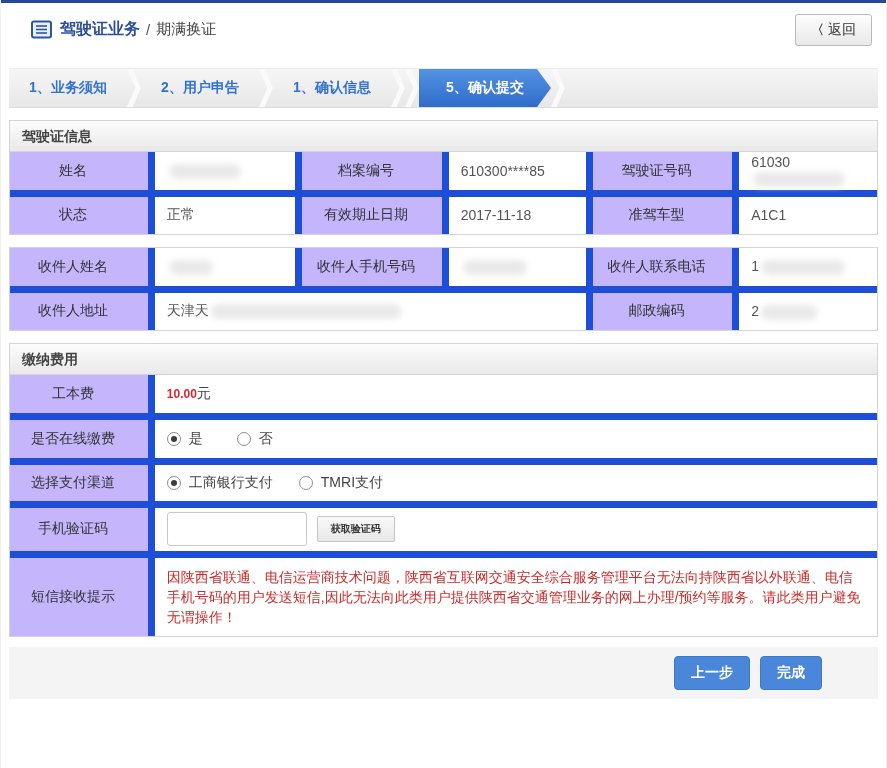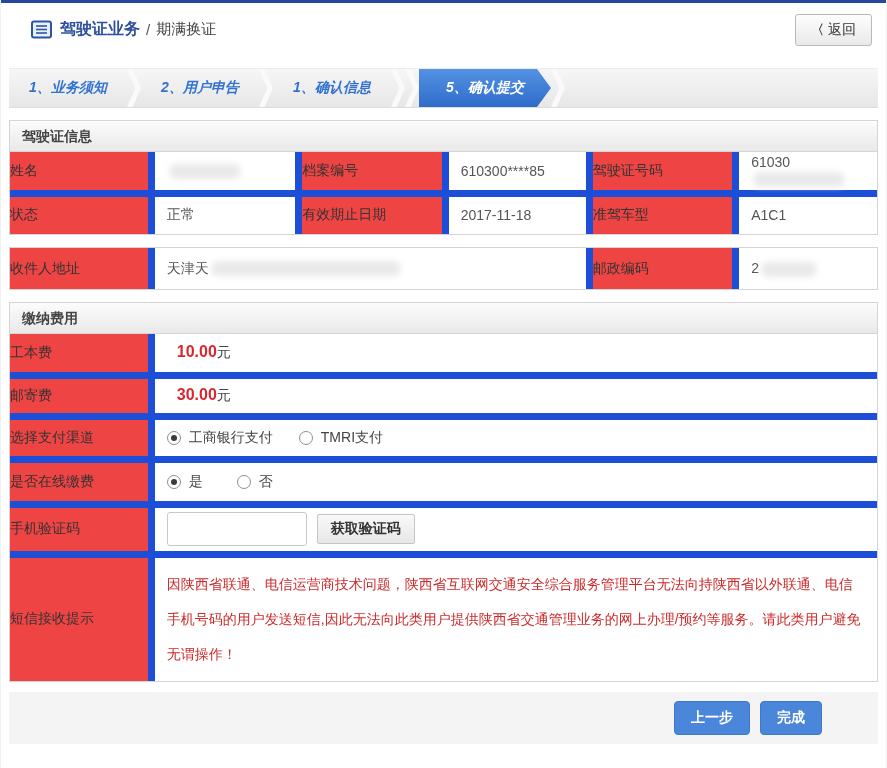--- a/index.html
+++ b/index.html
@@ -32,21 +32,21 @@
 
   
   .steps {
     margin:12px 8px 0 8px; height:40px; flex:none;
     background:linear-gradient(#f6f6f6,#e7e7e7);
     border-top:1px solid #ececec; border-bottom:1px solid #ddd;
     display:flex; align-items:stretch; overflow:hidden;
   }
   .step {
     flex:0 0 118px; display:flex; align-items:center; justify-content:center;
-    font-size:14px; font-weight:bold; color:#3272d0; white-space:nowrap;font-style:italic;
+    font-size:14px; font-weight:bold; color:#3272d0; white-space:nowrap;
   }
   .step.active {
     flex:0 0 132px;
     background:linear-gradient(#5492e3,#2f6cca);
     color:#fff;
     clip-path:polygon(0 0, calc(100% - 14px) 0, 100% 50%, calc(100% - 14px) 100%, 0 100%);
   }
   .step-sep {
     flex:0 0 14px;
     background:#fafafa;
@@ -57,58 +57,58 @@
   
   .section { margin:12px 8px 0 8px; border:1px solid #d5d5d5; flex:none; }
   .section-header {
     height:31px; line-height:30px; padding-left:12px;
     background:linear-gradient(#fcfcfc,#e9e9e9);
     border-bottom:1px solid #d5d5d5;
     font-size:14px; font-weight:bold; color:#444;
   }
   table { width:100%; border-collapse:collapse; table-layout:fixed; }
   td { border:7px solid #1d4ed8; height:41px; font-size:14px; vertical-align:middle; }
-  td.lbl { background:#ef4444; text-align:left; padding-right:12px; color:#333; }
+  td.lbl { background:#c4b5fd; text-align:center; padding-right:12px; color:#333; }
   td.val { background:#fff; padding-left:12px; color:#555; }
   tr td:first-child { border-left:none; }
   tr td:last-child { border-right:none; }
   tr:first-child td { border-top:none; }
   tr:last-child td { border-bottom:none; }
 
   .blur {
     display:inline-block; height:15px; border-radius:8px;
     background:#e9e9e9; filter:blur(3px); vertical-align:middle; margin-left:2px;
   }
 
   
-  .fee-amount { color:#d8272e; font-weight:bold; font-size:16px;margin-left:10px; }
+  .fee-amount { color:#d8272e; font-weight:bold; font-size:12px; }
   .fee-unit { color:#444; font-size:14px; }
   .radio-group { display:flex; align-items:center; gap:34px; }
   .radio-opt { display:inline-flex; align-items:center; gap:8px; cursor:pointer; color:#444; }
   .radio {
     width:14px; height:14px; border:1px solid #8f8f8f; border-radius:50%;
     background:#fff; position:relative; flex:none;
   }
   .radio.checked::after {
     content:""; position:absolute; left:3px; top:3px; width:6px; height:6px;
     border-radius:50%; background:#3c3c3c;
   }
   .code-cell { display:flex; align-items:center; gap:10px; }
   .code-input {
     width:140px; height:34px; border:1px solid #c9c9c9; border-radius:3px;
     padding:0 8px; font-size:14px; font-family:inherit;
   }
   .code-btn {
     background:linear-gradient(#f9f9f9,#e7e7e7);
     border:1px solid #c6c6c6; border-radius:2px;
-    padding:5px 13px; font-size:14px; font-weight:bold; color:#333; cursor:pointer;
+    padding:5px 13px; font-size:10px; font-weight:bold; color:#333; cursor:pointer;
     font-family:Liberation Serif, serif;
   }
   .notice-text {
-    color:#cc2a2a; font-size:14px; line-height:35px; padding:9px 14px 9px 0;
+    color:#cc2a2a; font-size:14px; line-height:20px; padding:9px 14px 9px 0;
     display:block;
   }
   td.val.notice { padding-top:0; padding-bottom:0; }
 
   
   .footer-band {
     margin:10px 8px 0 8px; background:#f4f4f4; height:52px; flex:none;
     display:flex; align-items:center; justify-content:flex-end; gap:10px;
     padding-right:56px;
   }
@@ -188,20 +188,28 @@
   <table>
     <colgroup>
         <col style="width:16.3%">
         <col style="width:17%">
         <col style="width:16.9%">
         <col style="width:16.6%">
         <col style="width:16.9%">
         <col style="width:16.3%">
       </colgroup>
     <tbody>
+        <tr>
+      <td class="lbl">收件人姓名</td>
+      <td class="val"><span></span><span class="blur" style="width:44px"></span></td>
+      <td class="lbl">收件人手机号码</td>
+      <td class="val"><span></span><span class="blur" style="width:64px"></span></td>
+      <td class="lbl">收件人联系电话</td>
+      <td class="val"><span>1</span><span class="blur" style="width:84px"></span></td>
+    </tr>
     <tr>
       <td class="lbl">收件人地址</td>
       <td class="val" colspan="3"><span>天津天</span><span class="blur" style="width:190px"></span></td>
       <td class="lbl">邮政编码</td>
       <td class="val"><span>2</span><span class="blur" style="width:56px"></span></td>
     </tr>
   </tbody>
     </table>
 </div>
 
@@ -211,49 +219,45 @@
     <colgroup>
         <col style="width:16.3%">
         <col style="width:83.7%">
       </colgroup>
     <tbody>
         <tr>
       <td class="lbl" style="height:40px">工本费</td>
       <td class="val"><span class="fee-amount">10.00</span><span class="fee-unit">元</span></td>
     </tr>
     <tr>
-      <td class="lbl" style="height:40px">邮寄费</td>
-      <td class="val"><span class="fee-amount">30.00</span><span class="fee-unit">元</span></td>
+      <td class="lbl" style="height:45px">是否在线缴费</td>
+      <td class="val">
+        <div class="radio-group">
+          <span class="radio-opt">
+                <span class="radio checked"></span>
+                <span>是</span>
+              </span>
+          <span class="radio-opt">
+                <span class="radio"></span>
+                <span>否</span>
+              </span>
+        </div>
+      </td>
     </tr>
     <tr>
       <td class="lbl" style="height:43px">选择支付渠道</td>
       <td class="val">
         <div class="radio-group" style="gap:26px">
           <span class="radio-opt">
                 <span class="radio checked"></span>
                 <span>工商银行支付</span>
               </span>
           <span class="radio-opt">
                 <span class="radio"></span>
                 <span>TMRI支付</span>
-              </span>
-        </div>
-      </td>
-    </tr>
-    <tr>
-      <td class="lbl" style="height:45px">是否在线缴费</td>
-      <td class="val">
-        <div class="radio-group">
-          <span class="radio-opt">
-                <span class="radio checked"></span>
-                <span>是</span>
-              </span>
-          <span class="radio-opt">
-                <span class="radio"></span>
-                <span>否</span>
               </span>
         </div>
       </td>
     </tr>
     <tr>
       <td class="lbl" style="height:50px">手机验证码</td>
       <td class="val">
         <div class="code-cell">
           <input class="code-input" type="text" value="" style="">
           <button class="code-btn">获取验证码</button>

